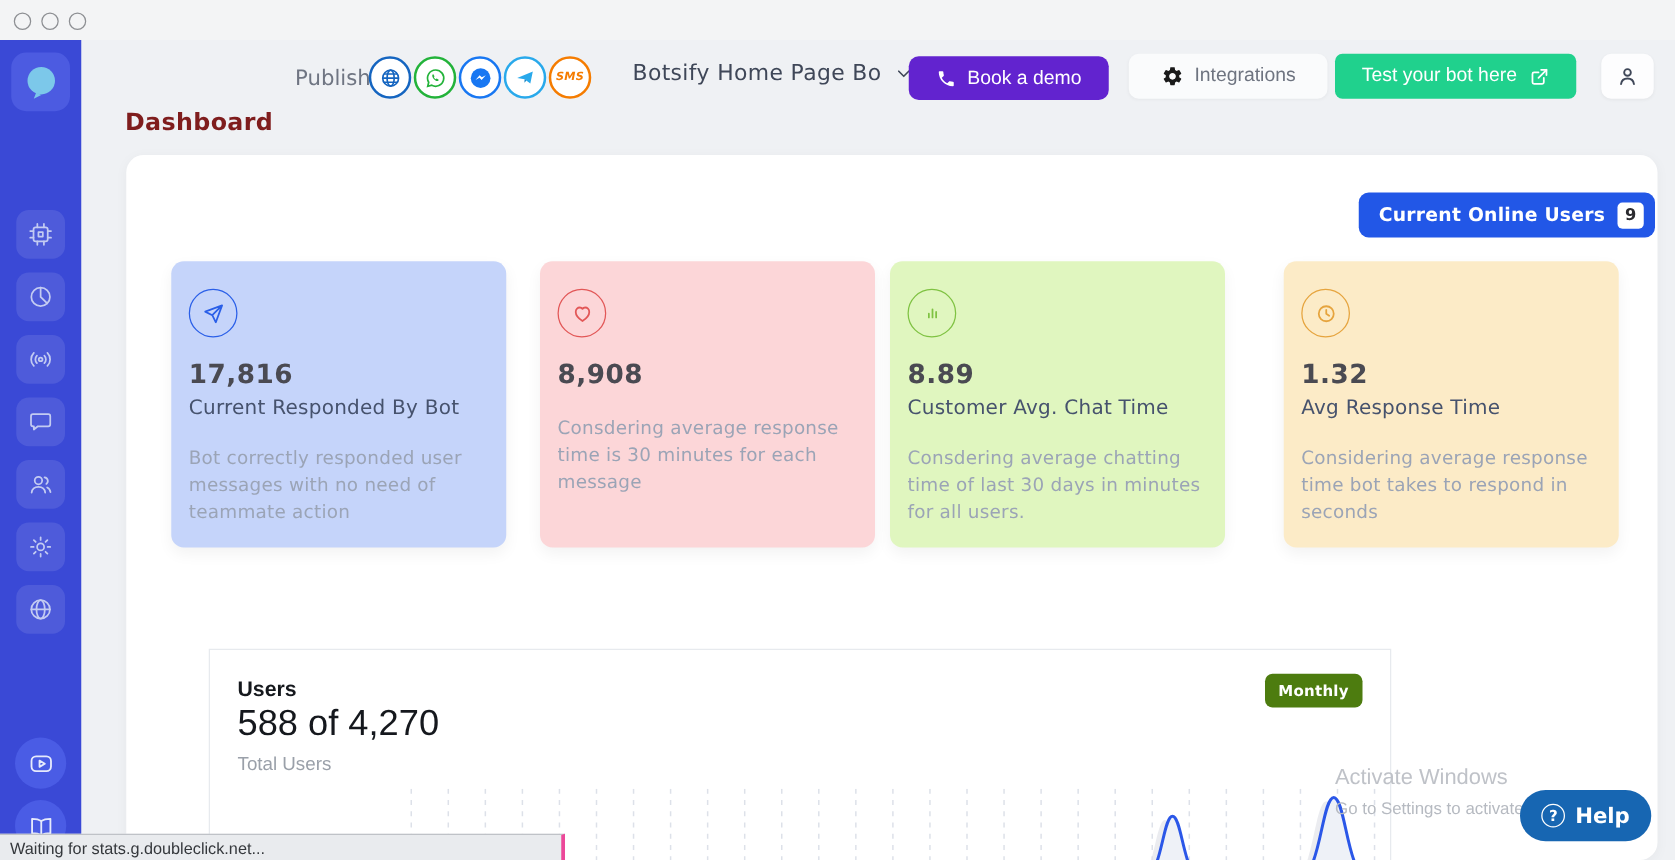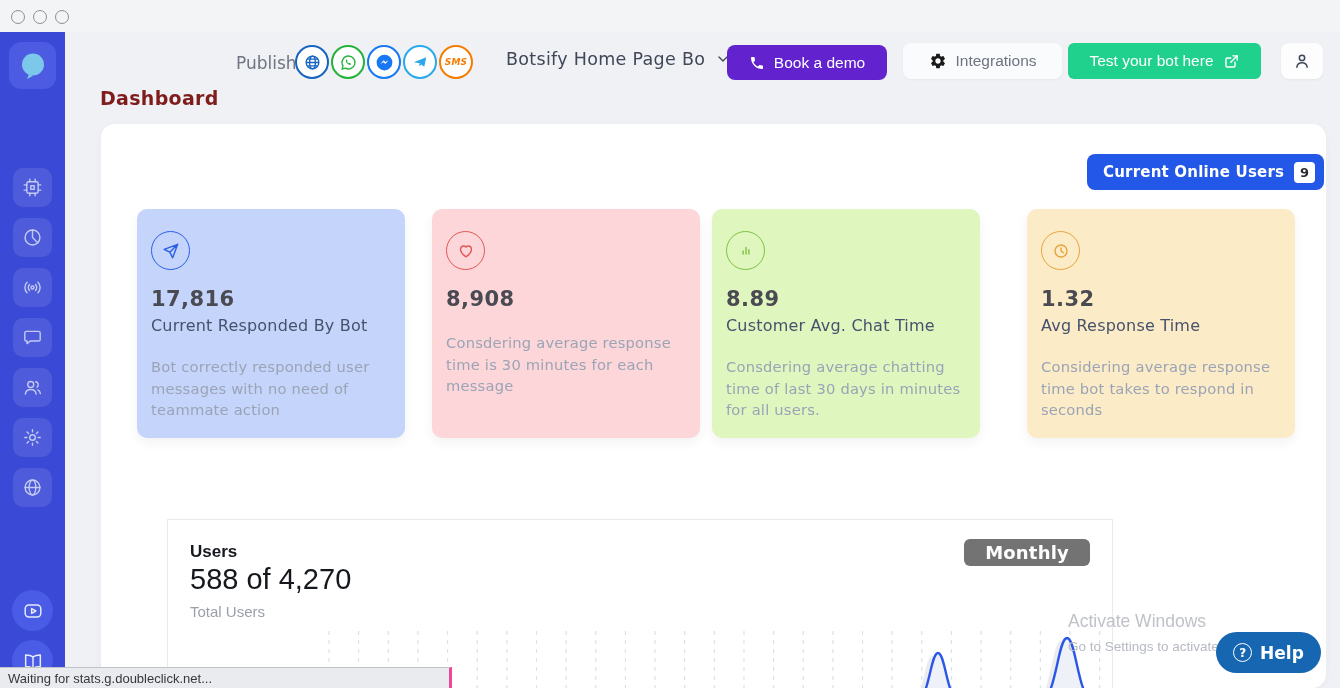--- a/index.html
+++ b/index.html
@@ -63,21 +63,21 @@
   .card .icon-ring svg { fill:none; stroke-width:1.7; stroke-linecap:round; stroke-linejoin:round; }
   .card .value { margin-top:17px; font-size:21px; font-weight:bold; color:#4a4a52; letter-spacing:.4px; }
   .card .name  { margin-top:5px; font-size:16px; color:#46526d; letter-spacing:.2px; }
   .card .desc  { margin-top:21px; font-size:14.7px; color:#9ba4b6; line-height:21.5px; letter-spacing:.2px; }
 
   
   .users-card { position:absolute; left:140px; top:519px; width:946px; height:170px; background:#fff; border:1px solid #e7eaee; border-radius:0; z-index:2; overflow:hidden;margin-left:27px; }
   .users-title { position:absolute; left:22px; top:22px; font-size:17px; font-weight:bold; color:#15181d; }
   .users-count { position:absolute; left:22px; top:43px; font-size:29px; color:#15181d; }
   .users-sub   { position:absolute; left:22px; top:83px; font-size:15px; color:#9aa0a9; }
-  .monthly-btn { position:absolute; right:22px; top:19px; height:27px; padding:0 21px; border-radius:6px; background:#737373; color:#fff; font-size:18px; font-weight:600; display:flex; align-items:center; cursor:pointer; letter-spacing:.2px; }
+  .monthly-btn { position:absolute; right:22px; top:19px; height:27px; padding:0 11px; border-radius:6px; background:#4d7c0f; color:#fff; font-size:12px; font-weight:600; display:flex; align-items:center; cursor:pointer; letter-spacing:.2px; }
   .users-chart { position:absolute; left:0; top:111px; width:1149px; height:59px; }
 
   
   .watermark { position:absolute; left:1068px; top:611px; z-index:3; pointer-events:none; }
   .wm-1 { font-size:17.5px; color:#bfc2c8; }
   .wm-2 { font-size:13.5px; color:#b6bac1; margin-top:7px; }
 
   
   .help-btn { position:absolute; left:1216px; top:632px; width:105px; height:41px; border-radius:21px; background:#1766b2; display:flex; align-items:center; justify-content:center; gap:8px; cursor:pointer; z-index:6; }
   .help-q { width:19px; height:19px; border-radius:50%; border:1.8px solid #fff; color:#fff; font-size:12px; font-weight:bold; display:flex; align-items:center; justify-content:center; }

